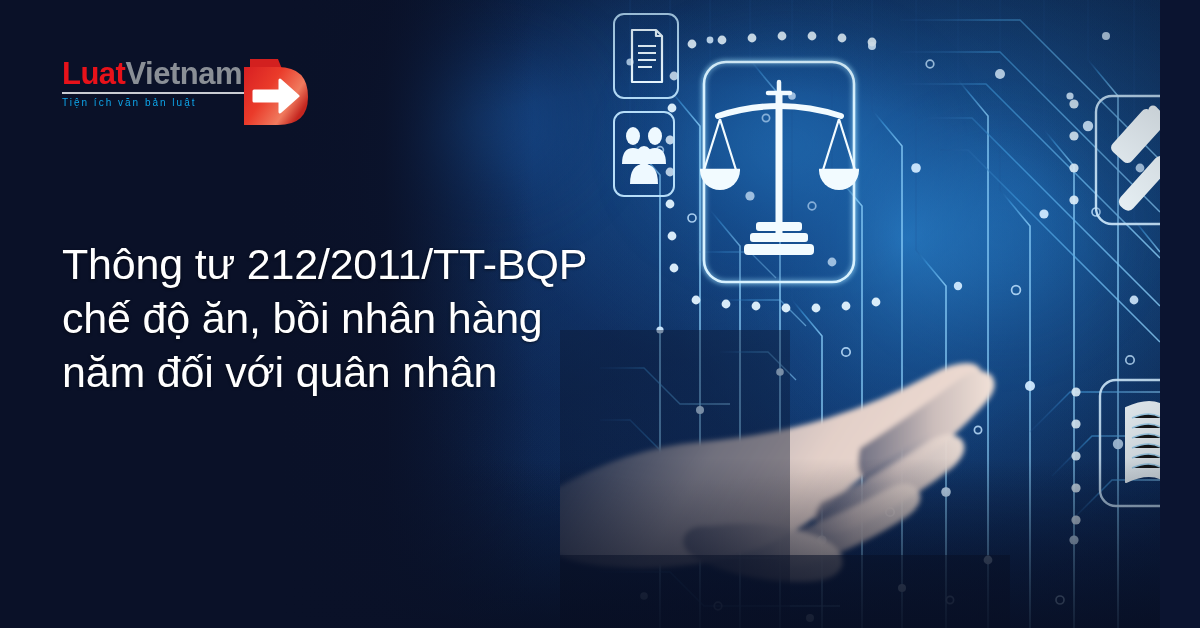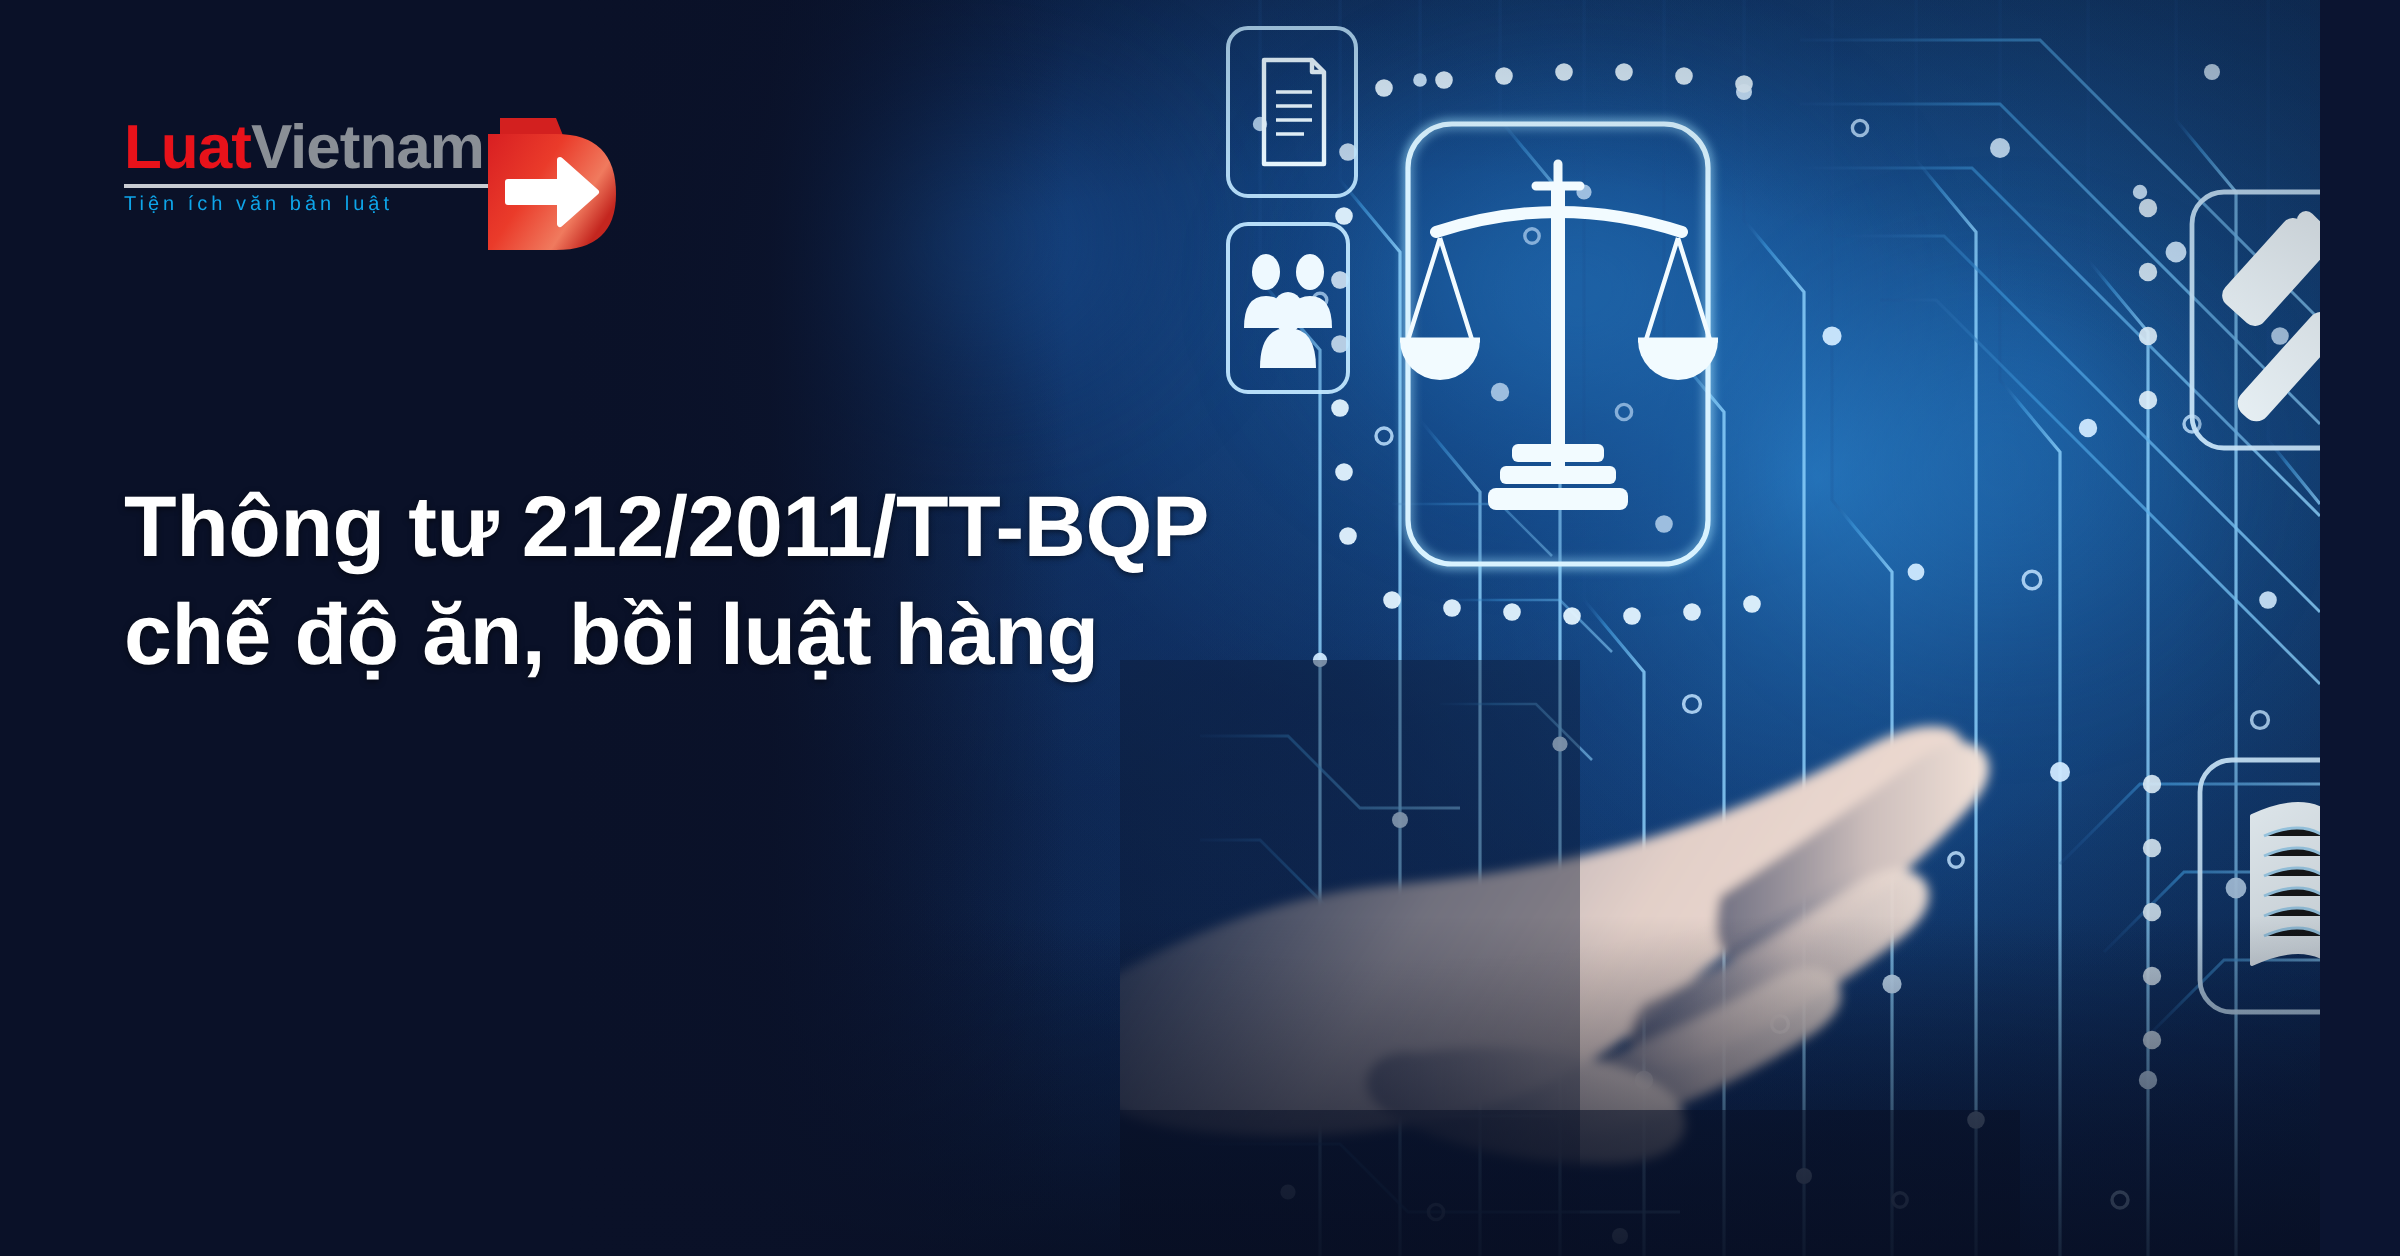--- a/index.html
+++ b/index.html
@@ -81,21 +81,21 @@
   .logo-mark {
     position:absolute; left:172px; top:-5px; width:82px; height:78px;
   }
 
   
   .headline {
     position:absolute; left:62px; top:238px;
     width:640px;
     color:#ffffff;
     font-size:43px;
-    font-weight:700;
+    font-weight:400;
     line-height:1.25;
     letter-spacing:-0.2px;
     text-shadow:0 1px 3px rgba(0,0,0,0.55);
   }
   .headline div { white-space:nowrap; }
 </style>
 </head>
 <body>
 
 <div id="canvas">
@@ -409,16 +409,17 @@
 
         <path d="M10 14 L44 14 Q74 14 74 44 Q74 72 44 72 L10 72 Z" fill="url(#redg)"></path>
 
         <path d="M20 38 L46 38 L46 27 L64 43 L46 59 L46 48 L20 48 Z" fill="#ffffff" stroke="#ffffff" stroke-width="3" stroke-linejoin="round"></path>
       </svg>
     </div>
   </div>
 
   <div class="headline">
     <div>Thông tư 212/2011/TT-BQP</div>
-    <div>chế độ ăn, bồi luật hàng</div>
+    <div>chế độ ăn, bồi nhân hàng</div>
+    <div>năm đối với quân nhân</div>
   </div>
 
 </div>
 
 </body></html>

